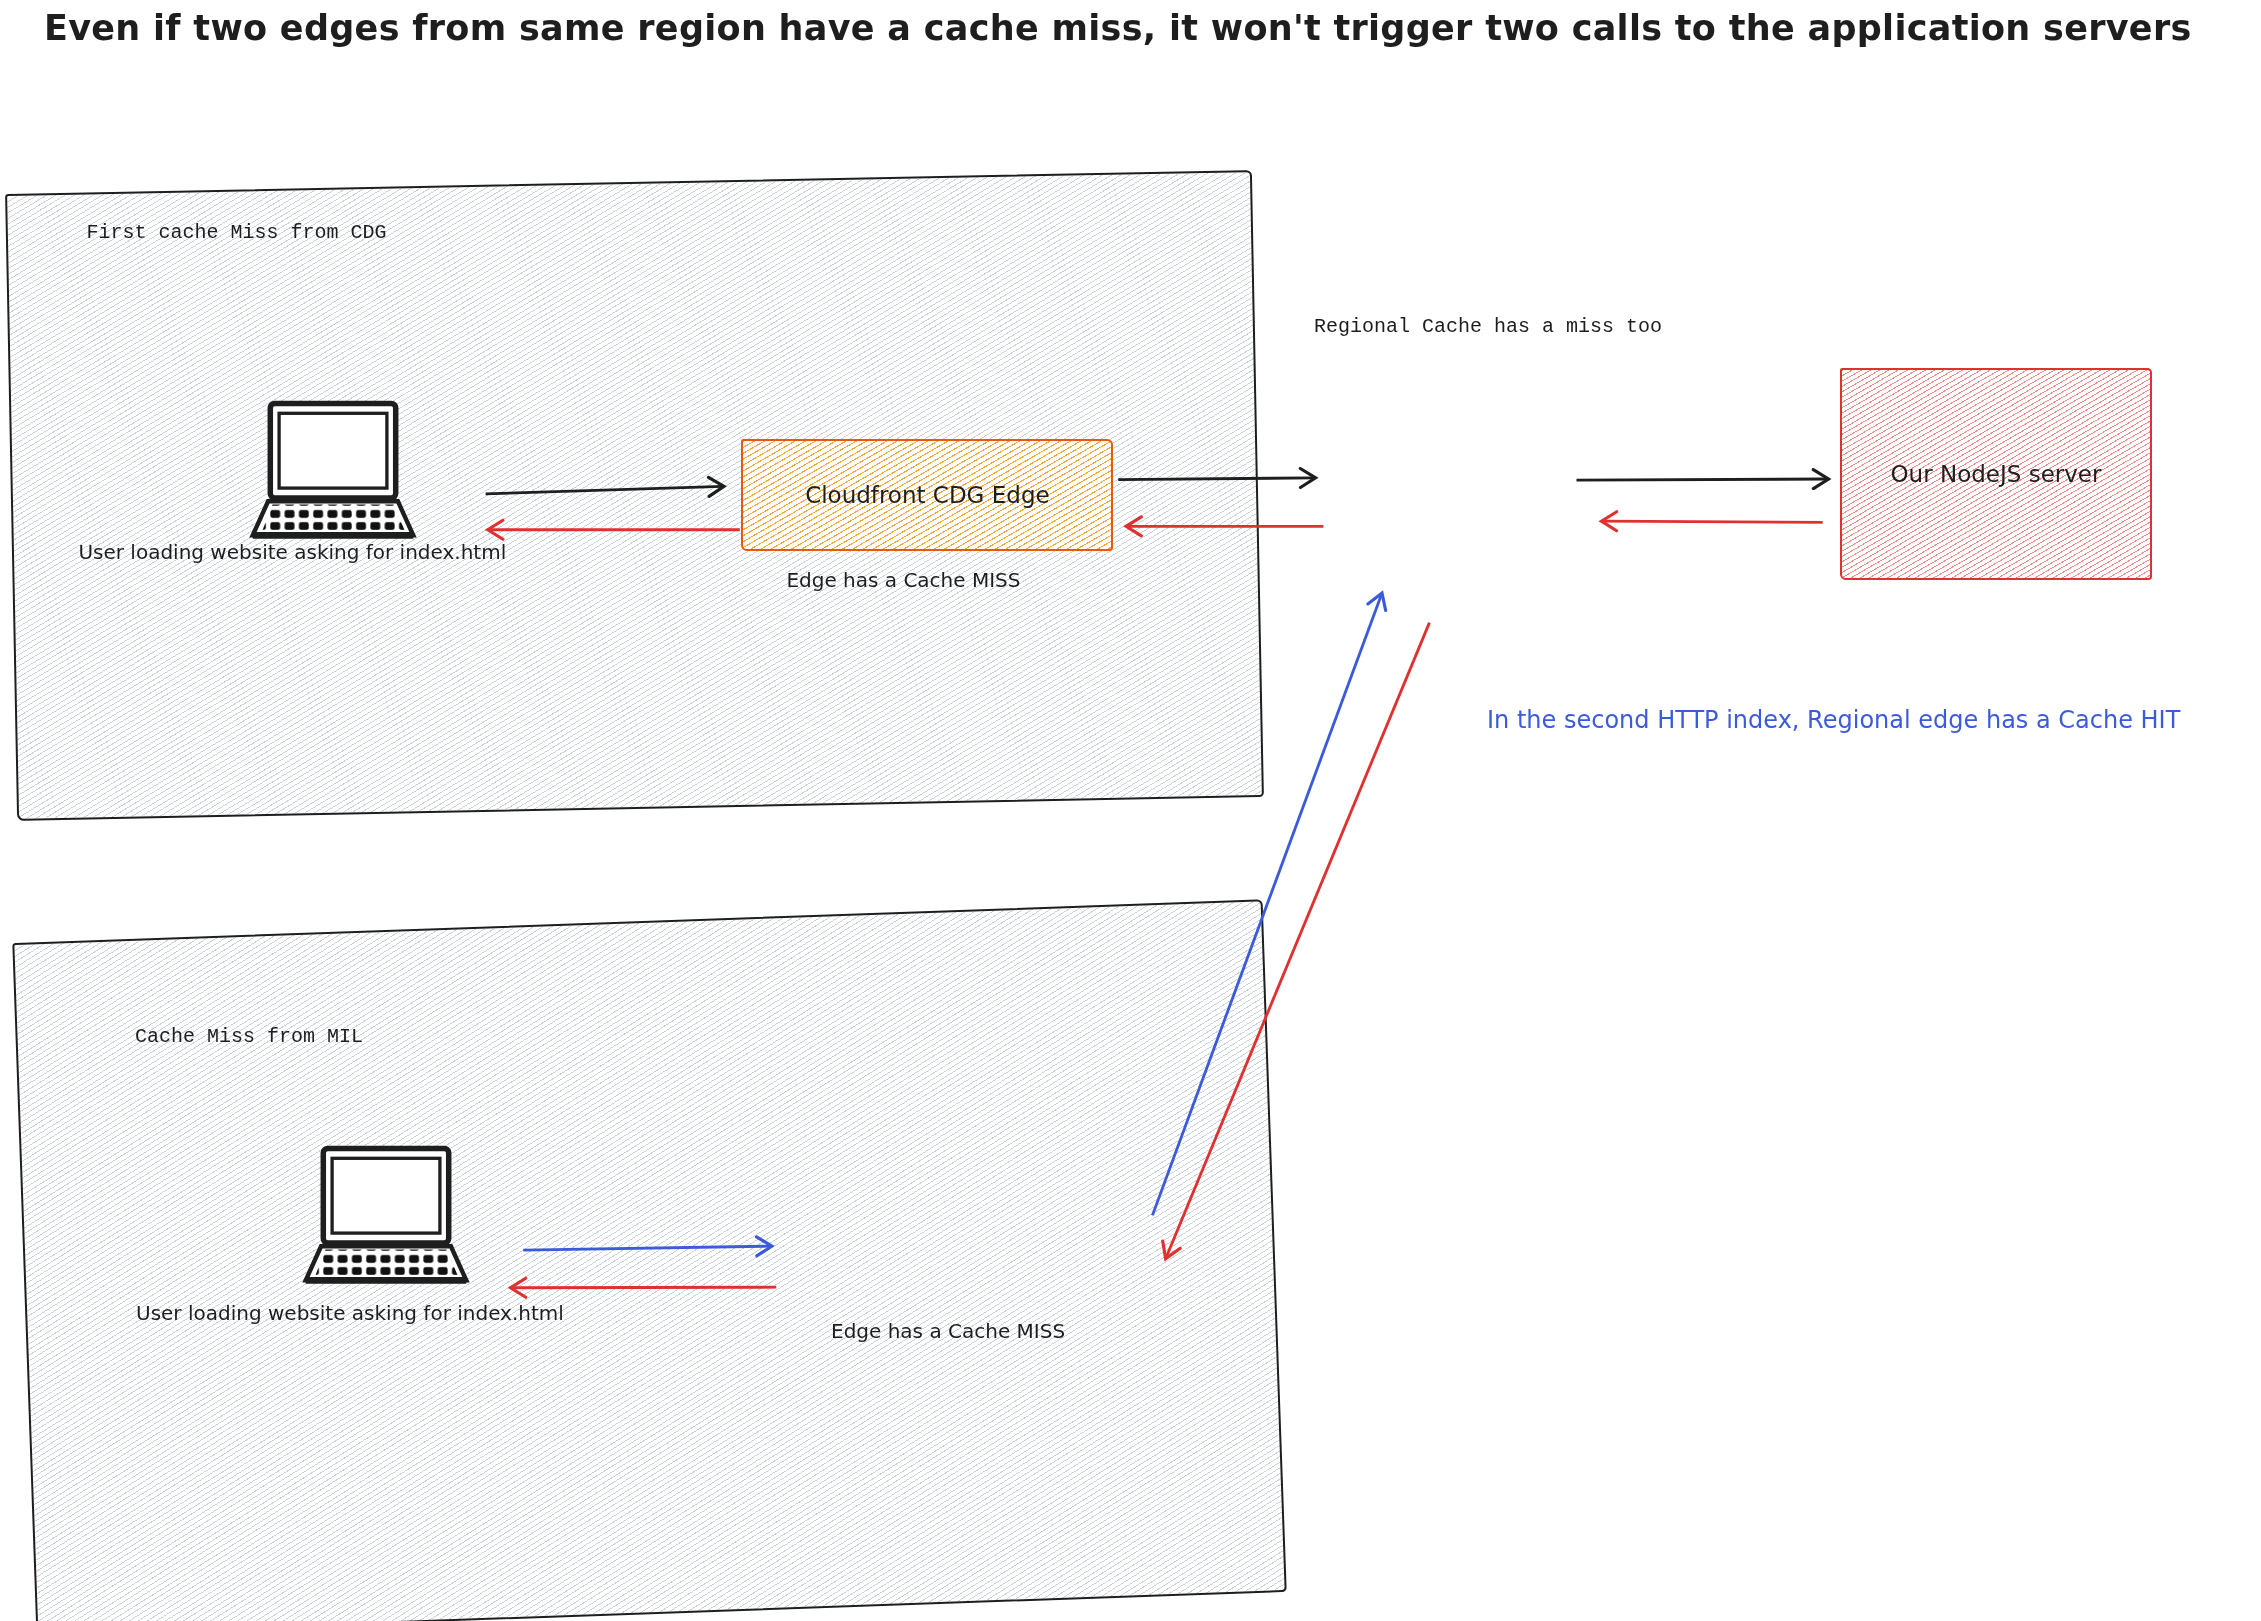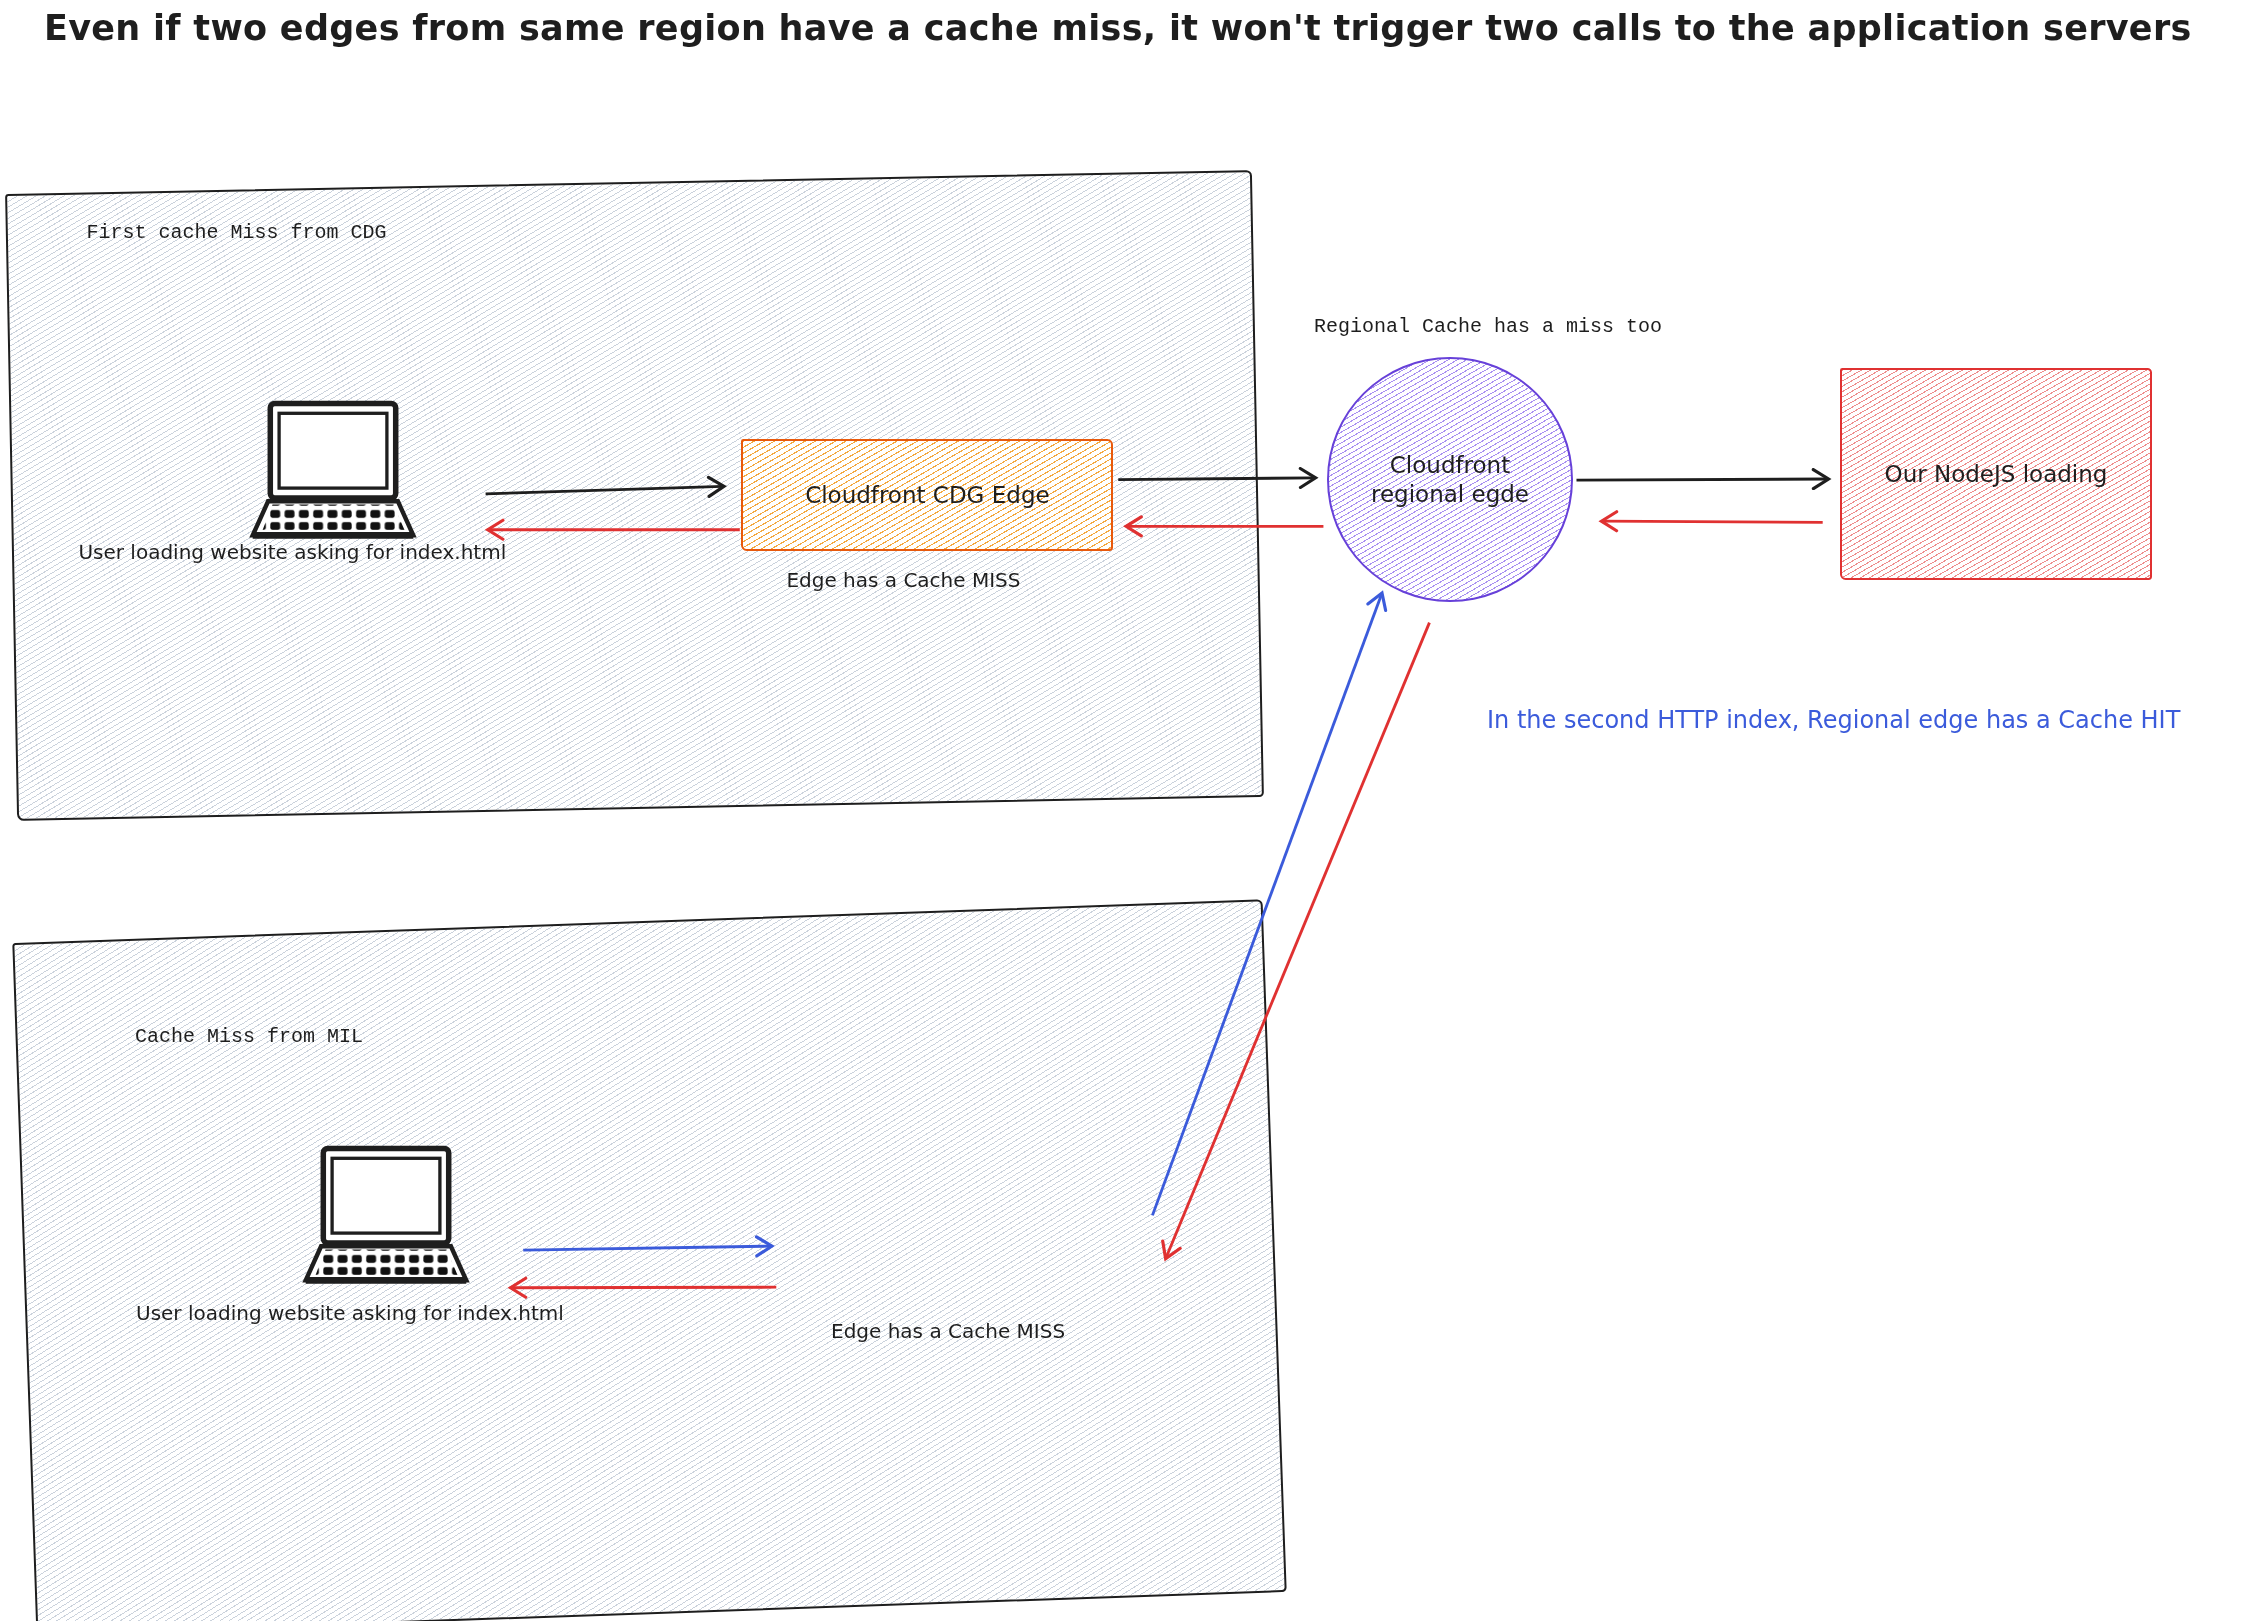--- a/index.html
+++ b/index.html
@@ -110,26 +110,23 @@
     </svg>
 
     <div class="abs caption" style="left:112px;top:380px;">User loading website asking for index.html</div>
 
 
     <div class="abs caption" style="left:807px;top:398px;">Edge has a Cache MISS</div>
   </div>
 
   <div class="abs region-label" style="left:1314px;top:315px;">Regional Cache has a miss too</div>
 
-  <div class="regional-circle">
-    <span>Cloudfront regional egde</span>
-  </div>
 
   <div class="origin-box">
-    <span>Our NodeJS loading</span>
+    <span>Our NodeJS server</span>
   </div>
 
   <div class="abs note-blue">In the second HTTP index, Regional edge has a Cache HIT</div>
 
   <svg class="overlay" width="2261" height="1622" viewBox="0 0 3967 2845">
     <defs>
       <pattern id="kbpat" width="13" height="11" patternUnits="userSpaceOnUse">
         <rect x="2" y="2" width="9" height="7" rx="2" fill="#111111"></rect>
       </pattern>
       <marker id="headBlack" viewBox="-28 -18 32 36" refX="-2" refY="0" markerWidth="46" markerHeight="40" orient="auto" markerUnits="userSpaceOnUse">

